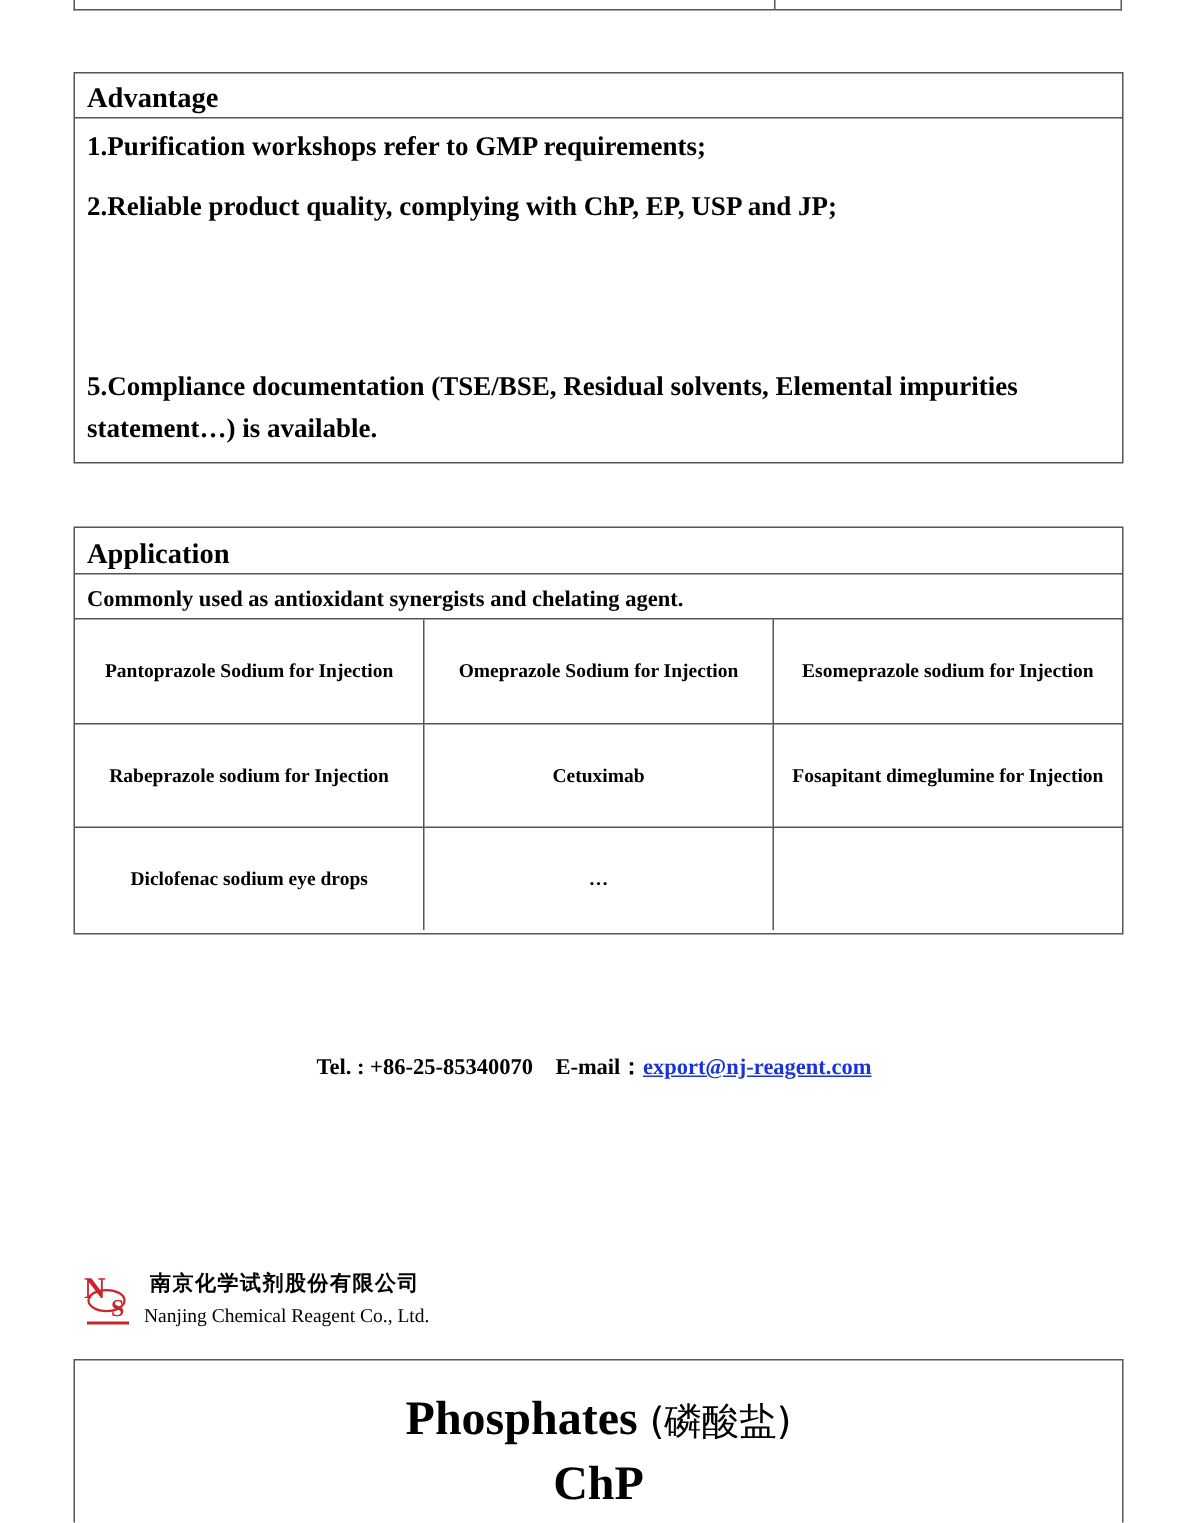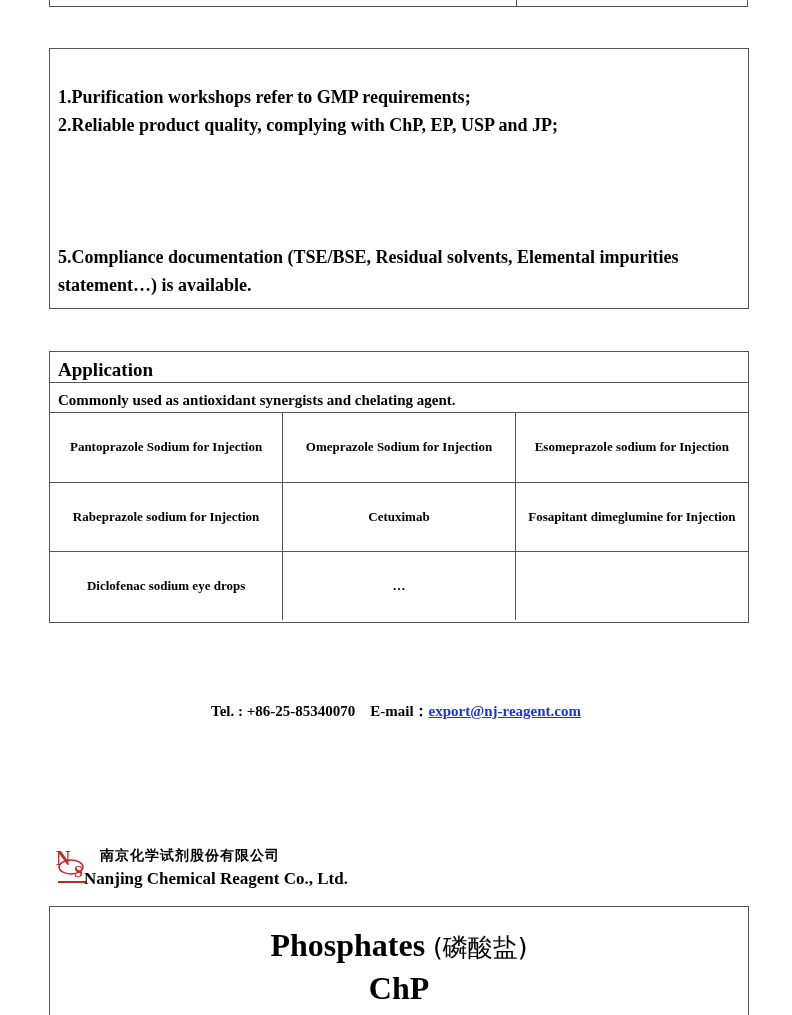--- a/index.html
+++ b/index.html
@@ -28,37 +28,38 @@
   .app tr:first-child td { border-top: none; }
   .app tr td:first-child { border-left: none; }
   .app tr td:last-child { border-right: none; margin-left: 32px; }
   .app tr:last-child td { border-bottom: none; }
 
   .contact { left: 0; top: 702px; width: 792px; text-align: center; font-size: 15px; font-weight: bold; }
   .contact a { color: #1a35d6; text-decoration: underline; }
 
   .logo { left: 55px; top: 845px; width: 36px; height: 42px; }
   .company-cn { left: 100px; top: 847px; font-size: 14px; font-weight: bold; letter-spacing: 1px; font-family: "DejaVu Sans", sans-serif; }
-  .company-en { left: 84px; top: 869px; font-size: 17px; font-weight: bold; }
+  .company-en { left: 96px; top: 869px; font-size: 13px; font-weight: normal; }
 
   .product-box { left: 49px; top: 906px; width: 700px; height: 120px; border: 1px solid #555; box-sizing: border-box; text-align: center; }
   .product-title { margin-top: 20px; font-size: 32px; font-weight: bold; line-height: 36px; }
   .product-title .cn { font-size: 25px; font-family: "DejaVu Sans", sans-serif; font-weight: normal; }
   .product-std { font-size: 32px; font-weight: bold; line-height: 44px; }
 </style>
 </head>
 <body>
 
 <div class="abs top-box">
     <div class="vline"></div>
   </div>
 
 <div class="abs adv">
+  <div class="head">Advantage</div>
   <div class="item" style="top:34px">1.Purification workshops refer to GMP requirements;</div>
-  <div class="item" style="top:62px">2.Reliable product quality, complying with ChP, EP, USP and JP;</div>
+  <div class="item" style="top:74px">2.Reliable product quality, complying with ChP, EP, USP and JP;</div>
   <div class="item" style="top:194px">5.Compliance documentation (TSE/BSE, Residual solvents, Elemental impurities statement…) is available.</div>
 </div>
 
 <div class="abs app">
   <div class="head">Application</div>
   <div class="desc">Commonly used as antioxidant synergists and chelating agent.</div>
   <table>
     <tbody>
         <tr>
       <td>Pantoprazole Sodium for Injection</td>

